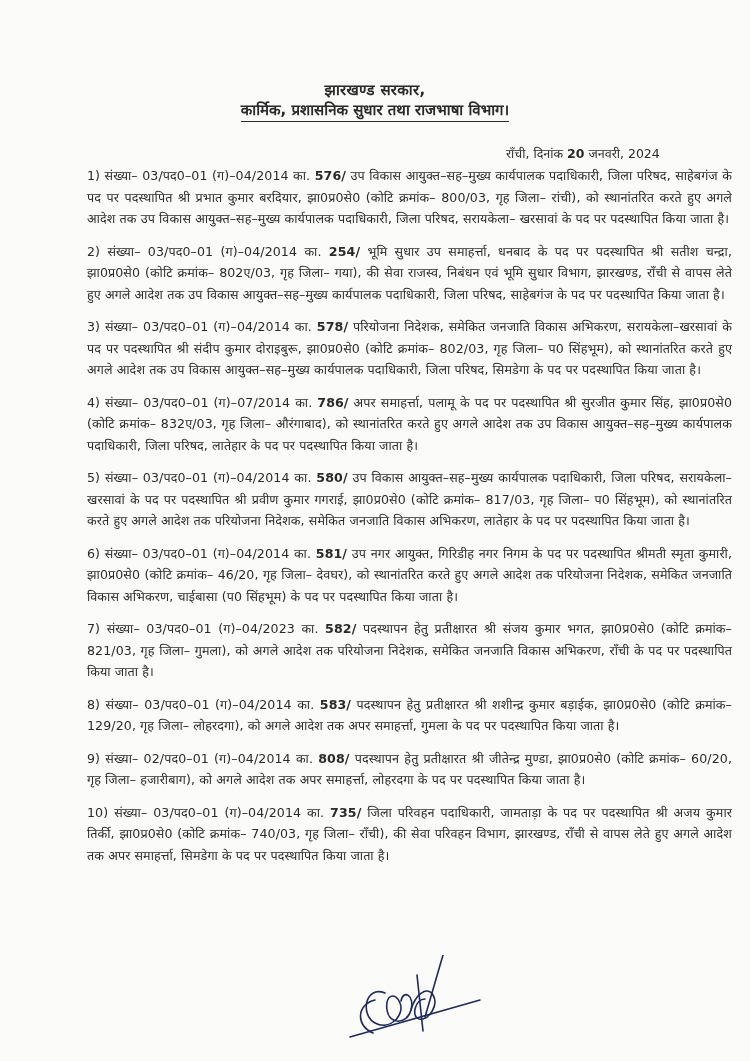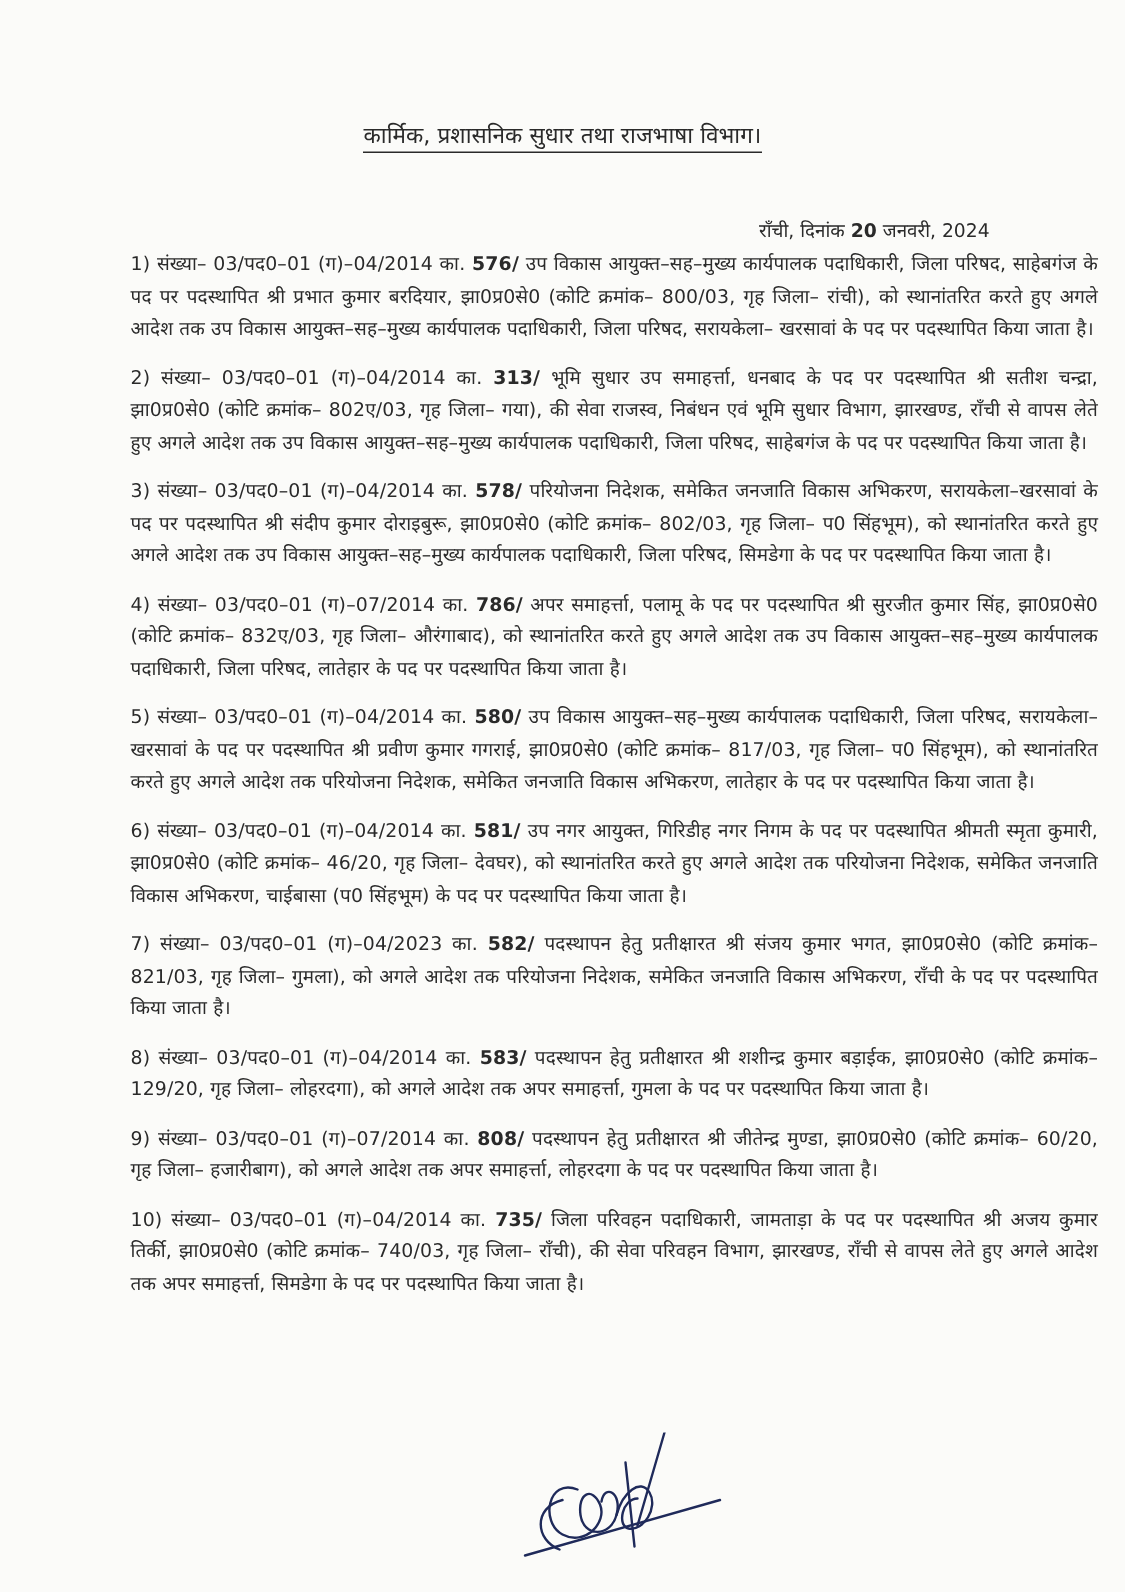--- a/index.html
+++ b/index.html
@@ -9,21 +9,21 @@
     font-family: "DejaVu Sans", "Liberation Sans", sans-serif;
     color: #2a2a2a;
     position: relative;
   }
   .page { position: absolute; left: 0; top: 0; width: 750px; height: 1061px; }
   .header { position: absolute; top: 80px; left: 0; width: 750px; text-align: center; }
   .gov {
     font-size: 15px; font-weight: bold; line-height: 20px; letter-spacing: 0.3px;
   }
   .dept {
-    display: inline-block; font-size: 15px; font-weight: normal; line-height: 20px;
+    display: inline-block; font-size: 15px; font-weight: bold; line-height: 20px;
     border-bottom: 1.5px solid #2a2a2a; padding-bottom: 1px;
   }
   .title {
     position: absolute; top: 128px; left: 0; width: 750px; text-align: center;
   }
   .title span {
     display: inline-block; font-size: 14px; font-style: italic; font-weight: bold;
     border-bottom: 1.5px solid #2a2a2a; line-height: 18px;
   }
   .dateline {
@@ -40,39 +40,40 @@
   .sig {
     position: absolute; left: 345px; top: 955px; width: 140px; height: 95px;
   }
 </style>
 </head>
 <body>
 
 <div class="page">
 
   <div class="header">
+    <div class="gov">झारखण्ड सरकार,</div>
     <div class="dept">कार्मिक, प्रशासनिक सुधार तथा राजभाषा विभाग।</div>
   </div>
 
 
   <div class="dateline">
     <span>राँची, दिनांक</span>
     <b>20</b>
     <span>जनवरी, 2024</span>
   </div>
 
   <div class="body">
     <p class="para">
       <span>1) संख्या– 03/पद0–01 (ग)–04/2014 का.</span>
       <b>576/</b>
       <span>उप विकास आयुक्त–सह–मुख्य कार्यपालक पदाधिकारी, जिला परिषद, साहेबगंज के पद पर पदस्थापित श्री प्रभात कुमार बरदियार, झा0प्र0से0 (कोटि क्रमांक– 800/03, गृह जिला– रांची), को स्थानांतरित करते हुए अगले आदेश तक उप विकास आयुक्त–सह–मुख्य कार्यपालक पदाधिकारी, जिला परिषद, सरायकेला– खरसावां के पद पर पदस्थापित किया जाता है।</span>
     </p>
     <p class="para">
       <span>2) संख्या– 03/पद0–01 (ग)–04/2014 का.</span>
-      <b>313/</b>
+      <b>254/</b>
       <span>भूमि सुधार उप समाहर्त्ता, धनबाद के पद पर पदस्थापित श्री सतीश चन्द्रा, झा0प्र0से0 (कोटि क्रमांक– 802ए/03, गृह जिला– गया), की सेवा राजस्व, निबंधन एवं भूमि सुधार विभाग, झारखण्ड, राँची से वापस लेते हुए अगले आदेश तक उप विकास आयुक्त–सह–मुख्य कार्यपालक पदाधिकारी, जिला परिषद, साहेबगंज के पद पर पदस्थापित किया जाता है।</span>
     </p>
     <p class="para">
       <span>3) संख्या– 03/पद0–01 (ग)–04/2014 का.</span>
       <b>578/</b>
       <span>परियोजना निदेशक, समेकित जनजाति विकास अभिकरण, सरायकेला–खरसावां के पद पर पदस्थापित श्री संदीप कुमार दोराइबुरू, झा0प्र0से0 (कोटि क्रमांक– 802/03, गृह जिला– प0 सिंहभूम), को स्थानांतरित करते हुए अगले आदेश तक उप विकास आयुक्त–सह–मुख्य कार्यपालक पदाधिकारी, जिला परिषद, सिमडेगा के पद पर पदस्थापित किया जाता है।</span>
     </p>
     <p class="para">
       <span>4) संख्या– 03/पद0–01 (ग)–07/2014 का.</span>
       <b>786/</b>
@@ -92,21 +93,21 @@
       <span>7) संख्या– 03/पद0–01 (ग)–04/2023 का.</span>
       <b>582/</b>
       <span>पदस्थापन हेतु प्रतीक्षारत श्री संजय कुमार भगत, झा0प्र0से0 (कोटि क्रमांक– 821/03, गृह जिला– गुमला), को अगले आदेश तक परियोजना निदेशक, समेकित जनजाति विकास अभिकरण, राँची के पद पर पदस्थापित किया जाता है।</span>
     </p>
     <p class="para">
       <span>8) संख्या– 03/पद0–01 (ग)–04/2014 का.</span>
       <b>583/</b>
       <span>पदस्थापन हेतु प्रतीक्षारत श्री शशीन्द्र कुमार बड़ाईक, झा0प्र0से0 (कोटि क्रमांक– 129/20, गृह जिला– लोहरदगा), को अगले आदेश तक अपर समाहर्त्ता, गुमला के पद पर पदस्थापित किया जाता है।</span>
     </p>
     <p class="para">
-      <span>9) संख्या– 03/पद0–01 (ग)–07/2014 का.</span>
+      <span>9) संख्या– 02/पद0–01 (ग)–04/2014 का.</span>
       <b>808/</b>
       <span>पदस्थापन हेतु प्रतीक्षारत श्री जीतेन्द्र मुण्डा, झा0प्र0से0 (कोटि क्रमांक– 60/20, गृह जिला– हजारीबाग), को अगले आदेश तक अपर समाहर्त्ता, लोहरदगा के पद पर पदस्थापित किया जाता है।</span>
     </p>
     <p class="para">
       <span>10) संख्या– 03/पद0–01 (ग)–04/2014 का.</span>
       <b>735/</b>
       <span>जिला परिवहन पदाधिकारी, जामताड़ा के पद पर पदस्थापित श्री अजय कुमार तिर्की, झा0प्र0से0 (कोटि क्रमांक– 740/03, गृह जिला– राँची), की सेवा परिवहन विभाग, झारखण्ड, राँची से वापस लेते हुए अगले आदेश तक अपर समाहर्त्ता, सिमडेगा के पद पर पदस्थापित किया जाता है।</span>
     </p>
   </div>
 

